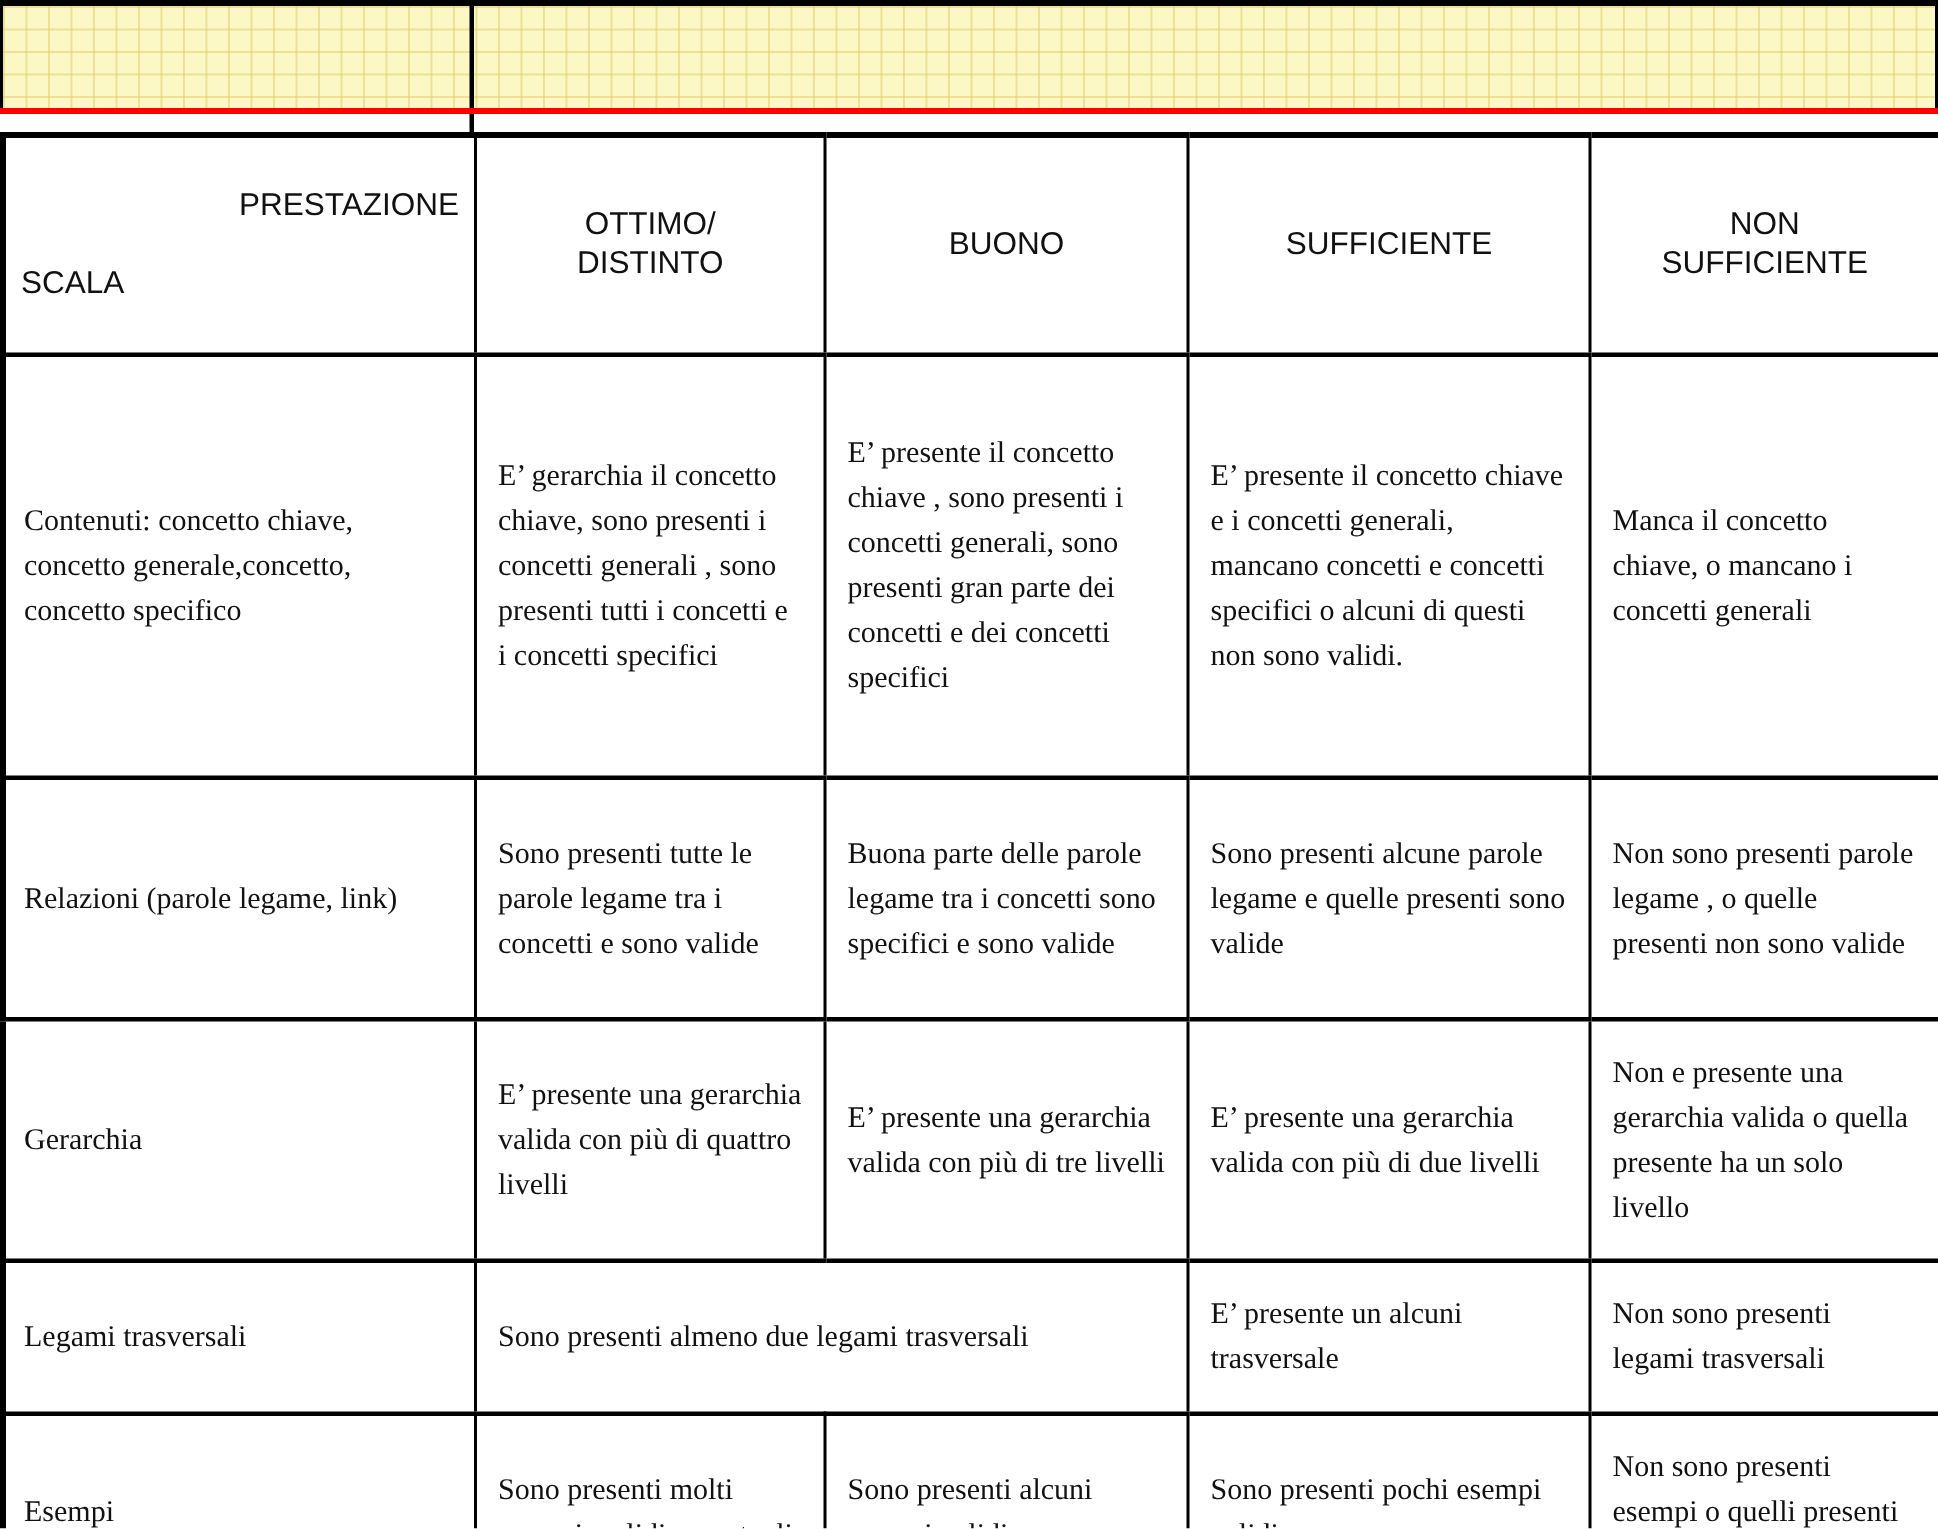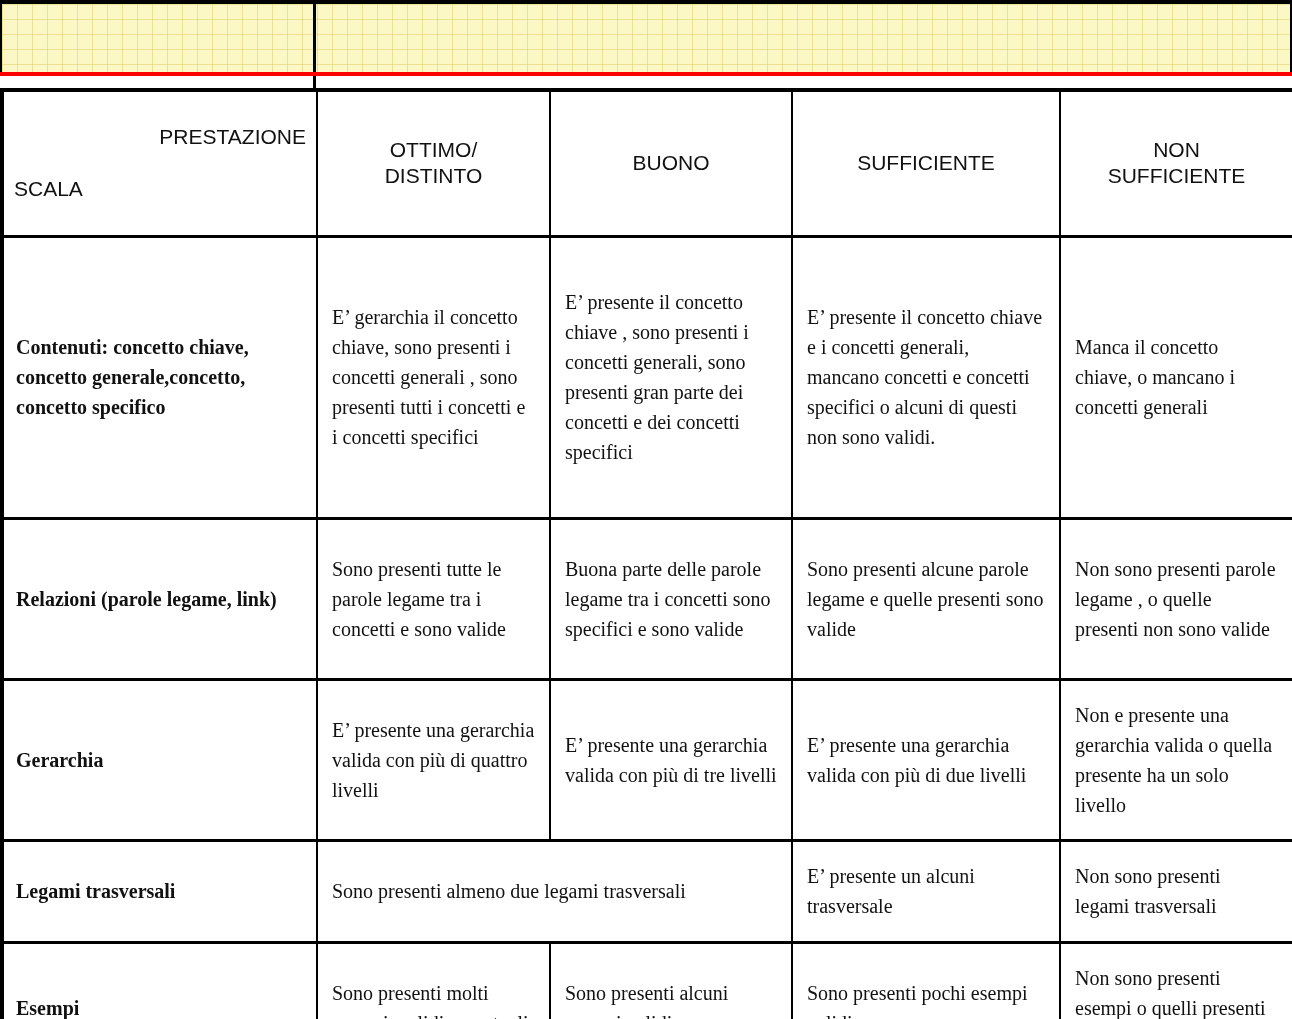--- a/index.html
+++ b/index.html
@@ -105,21 +105,21 @@
     font-size: 21px;
   }
 
   tbody td {
     font-size: 20px;
     line-height: 1.5;
     padding: 6px 14px;
     text-align: left;
   }
   td.row-label {
-    font-weight: bold;
+    font-weight: normal;
     padding-left: 12px;
     padding-right: 20px;
   }
 
   tr.r-head { height: 92px; }
   tr.r1 { height: 282px; }
   tr.r2 { height: 161px; }
   tr.r3 { height: 161px; }
   tr.r4 { height: 102px; }
   tr.r5 { height: 133px; }

